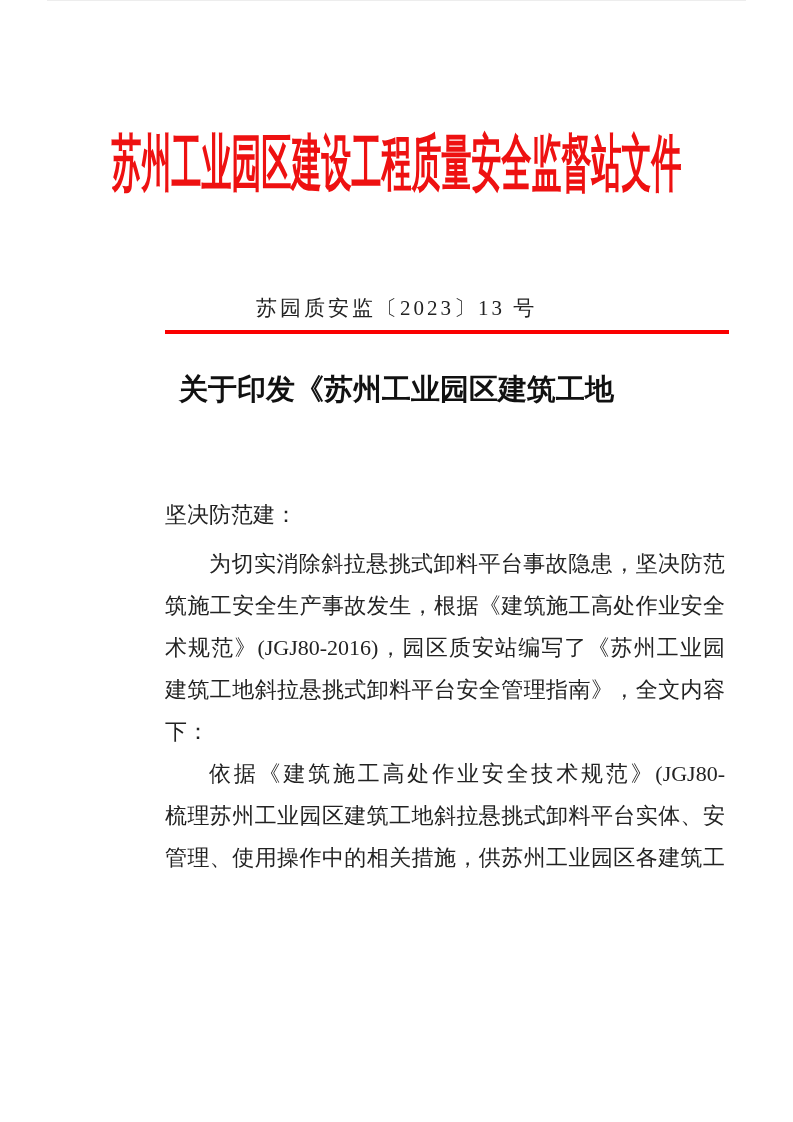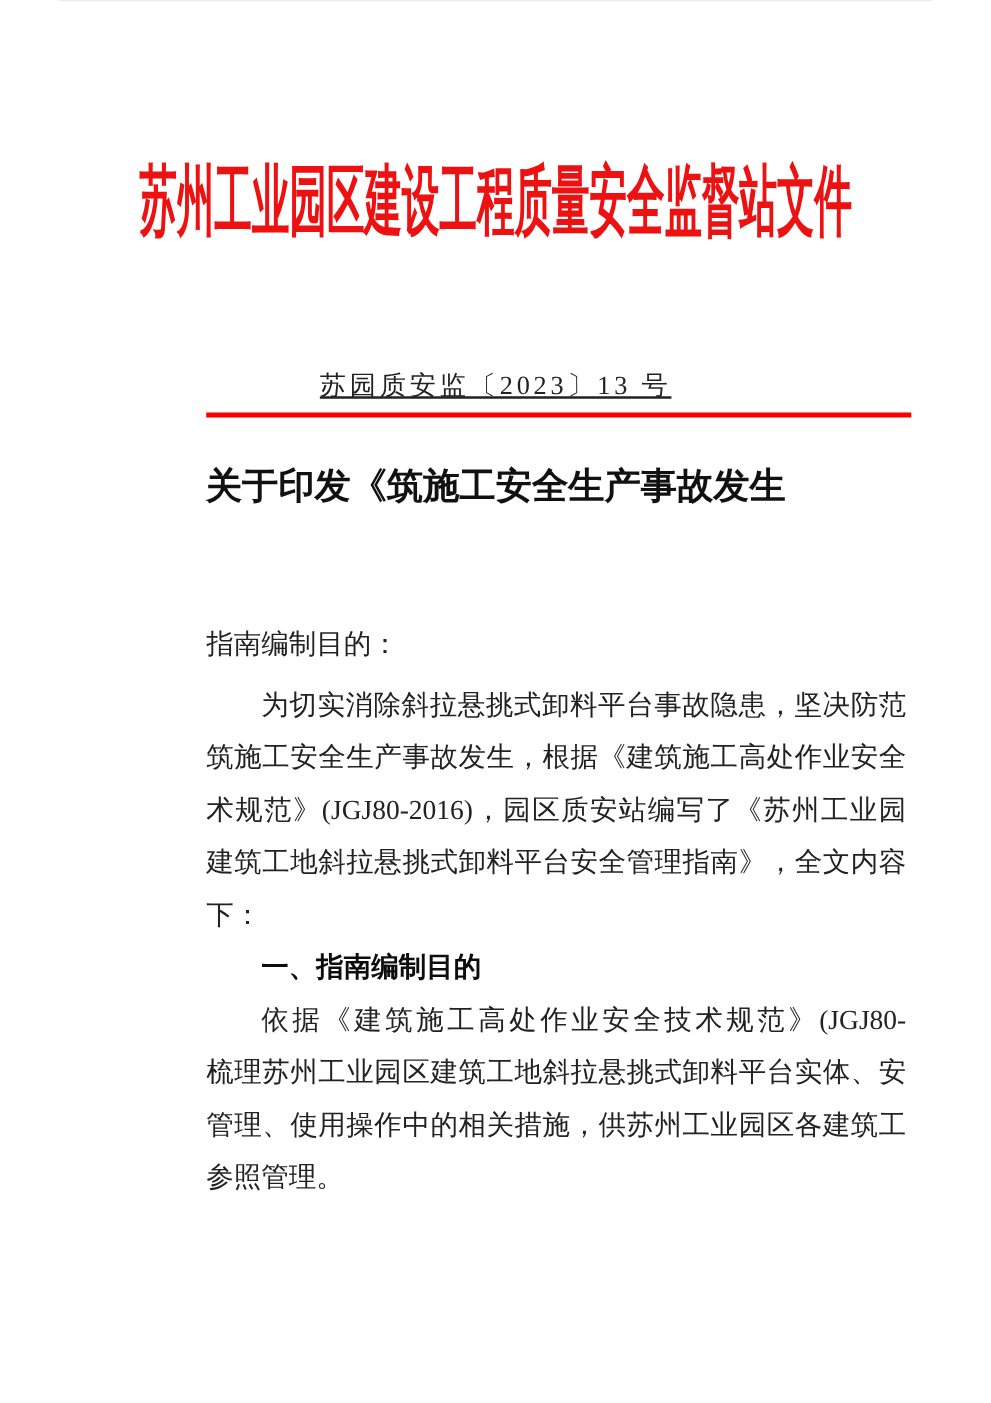--- a/index.html
+++ b/index.html
@@ -35,21 +35,20 @@
   }
   .doc-number {
     position: absolute;
     top: 293px;
     left: 0;
     right: 0;
     text-align: center;
     font-size: 21px;
     letter-spacing: 3px;
     color: #222222;
-    text-decoration: underline;
   }
   .red-rule {
     position: absolute;
     top: 329px;
     left: 118px;
     width: 564px;
     height: 4px;
   }
   .doc-title {
     position: absolute;
@@ -97,30 +96,28 @@
 
 <div class="page">
 
   <div class="red-header" style="color: rgb(238, 17, 17);">苏州工业园区建设工程质量安全监督站文件</div>
 
   <div class="doc-number">苏园质安监〔2023〕13 号</div>
 
   <div class="red-rule" style="background: rgb(250, 0, 0);"></div>
 
   <div class="doc-title">
-    <span>关于印发《筑施工安全生产事故发生</span>
+    <span>关于印发《苏州工业园区建筑工地</span>
   </div>
 
   <div class="doc-body">
-      <div class="bline salutation">指南编制目的：</div>
+      <div class="bline salutation">坚决防范建：</div>
       <div class="bline justify indent">为切实消除斜拉悬挑式卸料平台事故隐患，坚决防范建</div>
       <div class="bline justify">筑施工安全生产事故发生，根据《建筑施工高处作业安全技</div>
       <div class="bline justify">术规范》(JGJ80-2016)，园区质安站编写了《苏州工业园区</div>
       <div class="bline justify">建筑工地斜拉悬挑式卸料平台安全管理指南》，全文内容如</div>
       <div class="bline plain">下：</div>
-      <div class="bline heading">一、指南编制目的</div>
       <div class="bline justify indent">依据《建筑施工高处作业安全技术规范》(JGJ80-2016)，</div>
       <div class="bline justify">梳理苏州工业园区建筑工地斜拉悬挑式卸料平台实体、安全</div>
       <div class="bline justify">管理、使用操作中的相关措施，供苏州工业园区各建筑工地</div>
-      <div class="bline plain">参照管理。</div>
     </div>
 
 </div>
 
 </body></html>

